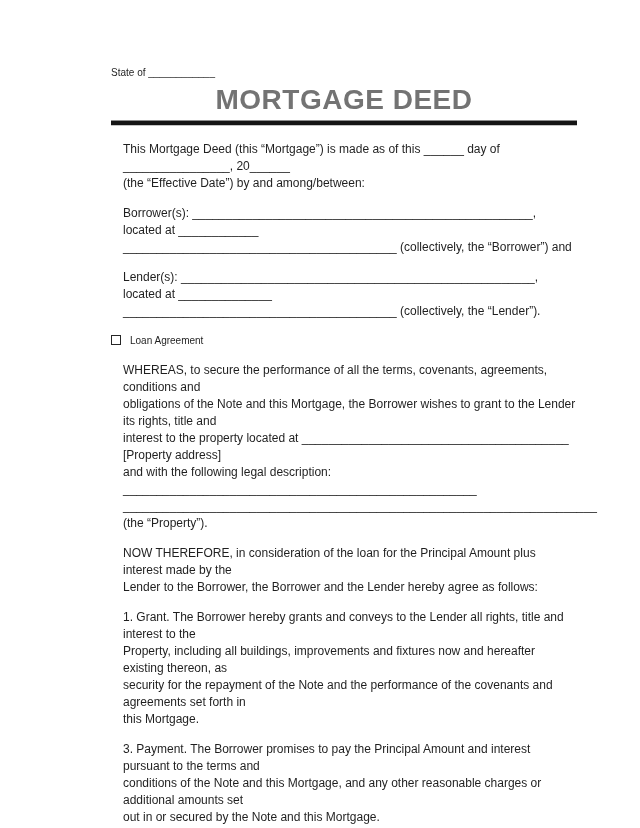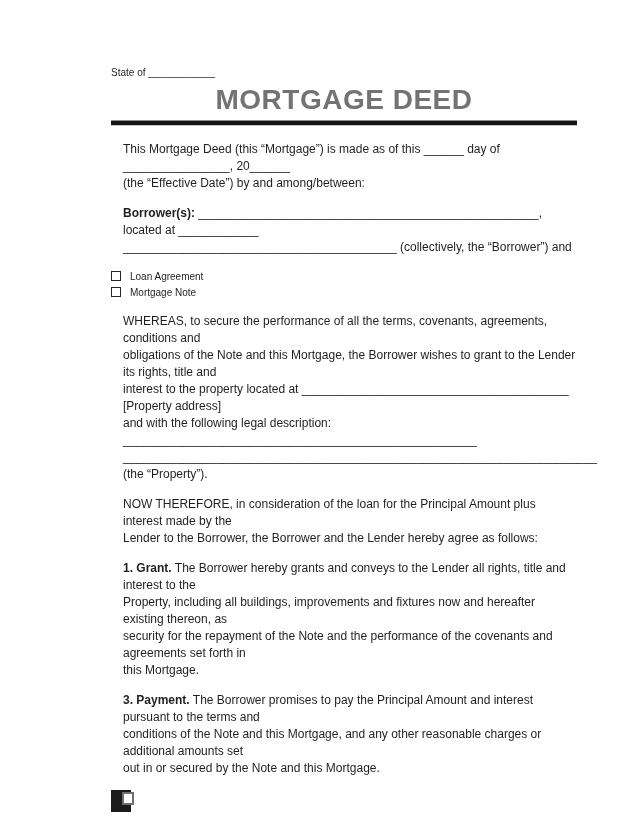--- a/index.html
+++ b/index.html
@@ -35,21 +35,21 @@
     border-top: 1px solid #8f8f8f;
     border-bottom: 1px solid #c4c4c4;
     margin: 0 0 15px 0;
   }
   p.para {
     margin: 0 0 13px 12px;
     line-height: 17px;
     font-size: 12px;
   }
   .pre { white-space: pre-line; }
-  b.lead { font-weight: 700; }
+  b.lead { font-weight: 400; }
   .checkbox {
     display: inline-block;
     width: 8px;
     height: 8px;
     border: 1.5px solid #262626;
     background: #ffffff;
     vertical-align: -1px;
   }
   .checklist { margin: 0 0 13px 0; }
   .check-row { line-height: 15.5px; }
@@ -82,25 +82,26 @@
   <h1 class="title">MORTGAGE DEED</h1>
 
   <div class="rule"></div>
 
   <p class="para pre">This Mortgage Deed (this “Mortgage”) is made as of this ______ day of ________________, 20______
 (the “Effective Date”) by and among/between:</p>
 
   <p class="para"><b class="lead">Borrower(s):</b><span class="pre"> ___________________________________________________, located at ____________
 _________________________________________ (collectively, the “Borrower”) and</span></p>
 
+  <p class="para"><b class="lead">Lender(s):</b><span class="pre"> _____________________________________________________, located at ______________
+_________________________________________ (collectively, the “Lender”).</span></p>
 
 
   <div class="checklist">
     <div class="check-row"><span class="checkbox"></span><span>Loan Agreement</span></div>
-    <div class="check-row"><span class="checkbox"></span><span>Mortgage Note</span></div>
   </div>
 
 
   <p class="para pre">WHEREAS, to secure the performance of all the terms, covenants, agreements, conditions and
 obligations of the Note and this Mortgage, the Borrower wishes to grant to the Lender its rights, title and
 interest to the property located at ________________________________________ [Property address]
 and with the following legal description: _____________________________________________________
 _______________________________________________________________________ (the “Property”).</p>
 
   <p class="para pre">NOW THEREFORE, in consideration of the loan for the Principal Amount plus interest made by the

